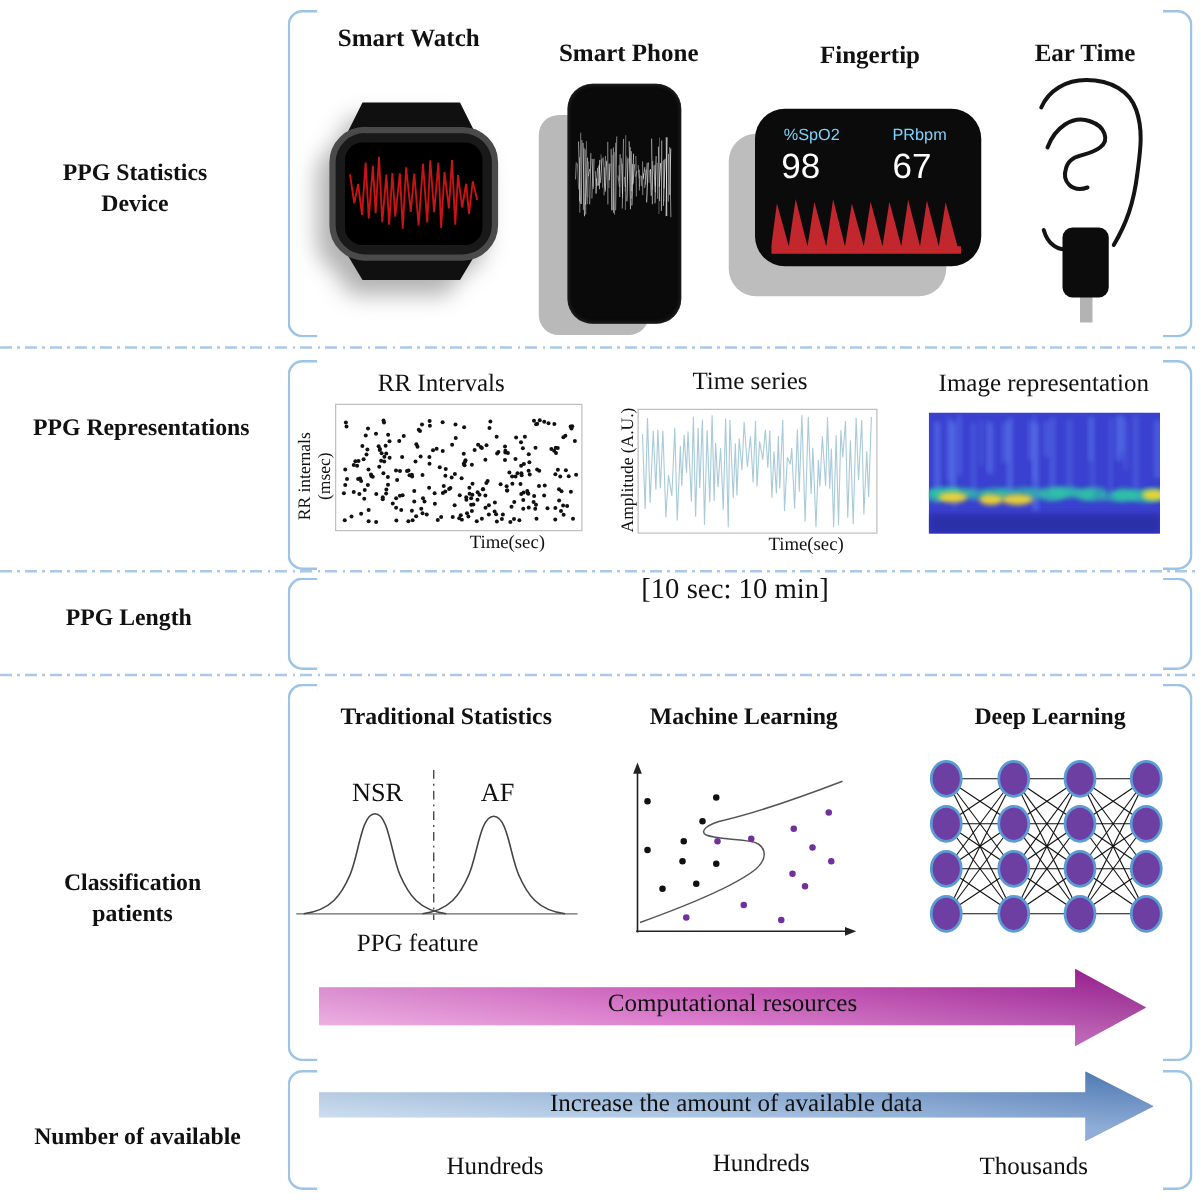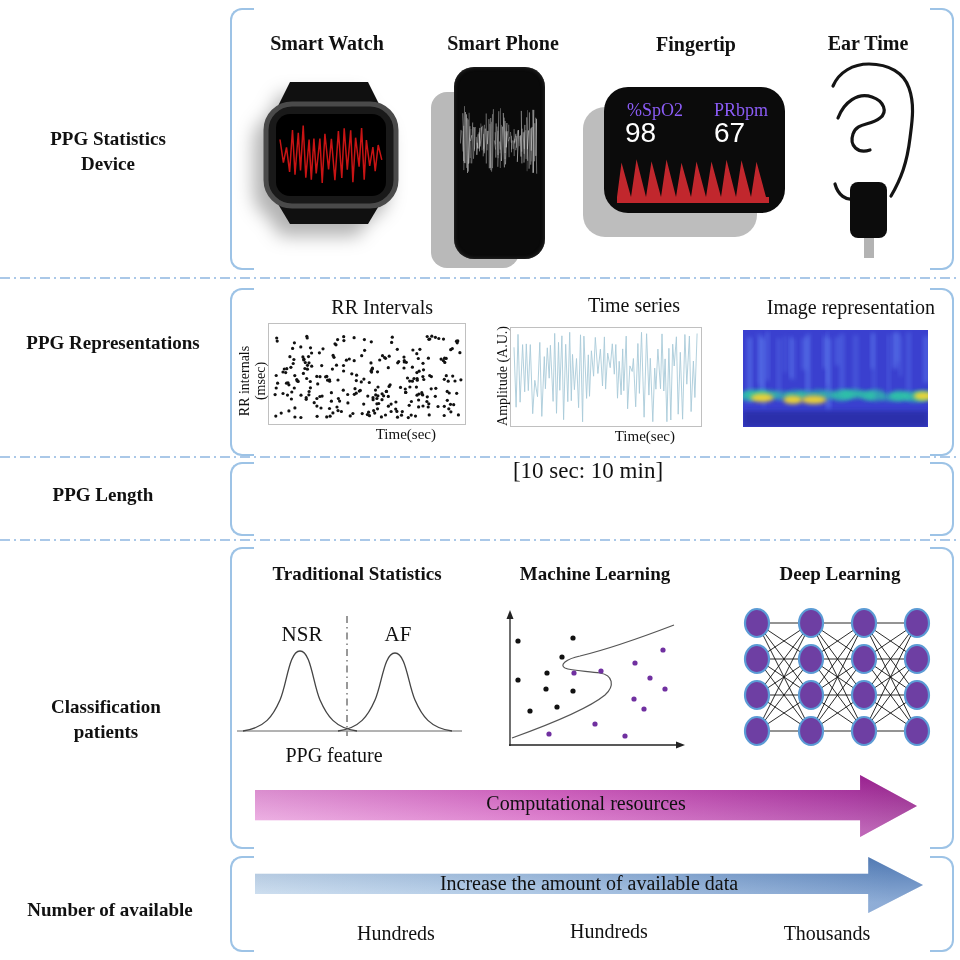--- a/index.html
+++ b/index.html
@@ -6,28 +6,28 @@
   .canvas{position:relative;width:960px;height:960px;background:#fff;overflow:hidden;
           font-family:"Liberation Serif","DejaVu Serif",serif;color:#111;}
   .abs{position:absolute;}
   .sep{position:absolute;left:0;width:958px;height:2px;
        background:repeating-linear-gradient(90deg,#aac8e8 0 10px,transparent 10px 14px,#aac8e8 14px 16px,transparent 16px 20px);}
   .bracket{position:absolute;width:22px;border:2px solid #9dc3e6;}
   .bracket.left{border-right:none;border-radius:12px 0 0 12px;}
   .bracket.right{border-left:none;border-radius:0 12px 12px 0;}
   .side-label{position:absolute;font-weight:bold;font-size:19px;text-align:center;line-height:25px;}
   .title{position:absolute;font-weight:bold;font-size:20px;text-align:center;}
-  .title2{position:absolute;font-weight:normal;font-size:20px;text-align:right;}
+  .title2{position:absolute;font-weight:normal;font-size:20px;text-align:center;}
   .plotbox{position:absolute;border:1px solid #c0c0c0;background:#fff;}
   .axlab{position:absolute;font-size:15px;text-align:right;}
   .ylab{position:absolute;font-size:14px;text-align:center;width:110px;transform:rotate(-90deg);}
   .curve-lab{position:absolute;font-size:21px;text-align:center;}
   .oxi-shadow{position:absolute;left:3px;top:23px;width:174px;height:130px;border-radius:22px;background:#bdbdbd;}
   .oxi-body{position:absolute;left:24px;top:3px;width:181px;height:126px;border-radius:24px;background:#0b0b0b;overflow:hidden;}
-  .oxi-lab{position:absolute;color:#8b5cf6;font-family:Liberation Serif, serif;font-size:18px;}
+  .oxi-lab{position:absolute;color:#7dd3fc;font-family:Liberation Sans, sans-serif;font-size:13px;}
   .oxi-val{position:absolute;color:#fff;font-family:"Liberation Sans","DejaVu Sans",sans-serif;font-size:28px;}
   .phone-shadow{position:absolute;left:3px;top:28px;width:88px;height:176px;border-radius:16px;background:#b9b9b9;}
   .phone-body{position:absolute;left:26px;top:3px;width:91px;height:192px;border-radius:20px;background:#0a0a0a;overflow:hidden;box-shadow:inset 0 0 4px #333;}
   .arrow{position:absolute;}
   .arrow-label{position:absolute;left:0;width:100%;text-align:center;font-size:20px;color:#101010;}
   .arrow.pink{background:linear-gradient(180deg,rgba(110,0,100,.22),rgba(255,255,255,.28) 88%),
               linear-gradient(90deg,#eda0e0 0%,#d85fc4 45%,#a82c9e 90%,#99238f 100%);
               clip-path:polygon(0 24%,91.4% 24%,91.4% 0%,100% 50%,91.4% 100%,91.4% 73%,0 73%);}
   .arrow.blue{background:linear-gradient(180deg,rgba(25,55,105,.20),rgba(255,255,255,.30) 82%),
               linear-gradient(90deg,#c6dcf1 0%,#9fc0e4 40%,#5c88c4 95%);
@@ -59,21 +59,21 @@
     <div>Device</div>
   </div>
   <div class="side-label" style="left:2px;top:330px;width:222px">PPG Representations</div>
   <div class="side-label" style="left:8px;top:482px;width:190px">PPG Length</div>
   <div class="side-label" style="left:8px;top:694px;width:196px">
     <div>Classification</div>
     <div>patients</div>
   </div>
   <div class="side-label" style="left:4px;top:897px;width:212px">Number of available</div>
 
-  <div class="title" style="left:247px;top:32px;width:160px">Smart Watch</div>
+  <div class="title" style="left:247px;top:20px;width:160px">Smart Watch</div>
   <div class="title" style="left:423px;top:32px;width:160px">Smart Phone</div>
   <div class="title" style="left:616px;top:33px;width:160px">Fingertip</div>
   <div class="title" style="left:788px;top:32px;width:160px">Ear Time</div>
 
   <div class="abs" style="left:256px;top:78px;width:146px;height:148px;filter:drop-shadow(-10px 12px 9px rgba(0,0,0,.30))">
     <svg width="146" height="148" viewBox="0 0 146 148">
       <polygon points="34,4 112,4 124,28 22,28" fill="#101010"></polygon>
       <polygon points="22,126 124,126 112,146 34,146" fill="#101010"></polygon>
       <rect x="10" y="26" width="130" height="102" rx="26" fill="#191919" stroke="#4a4a4a" stroke-width="5"></rect>
       <rect x="20" y="36" width="110" height="82" rx="14" fill="#000"></rect>

